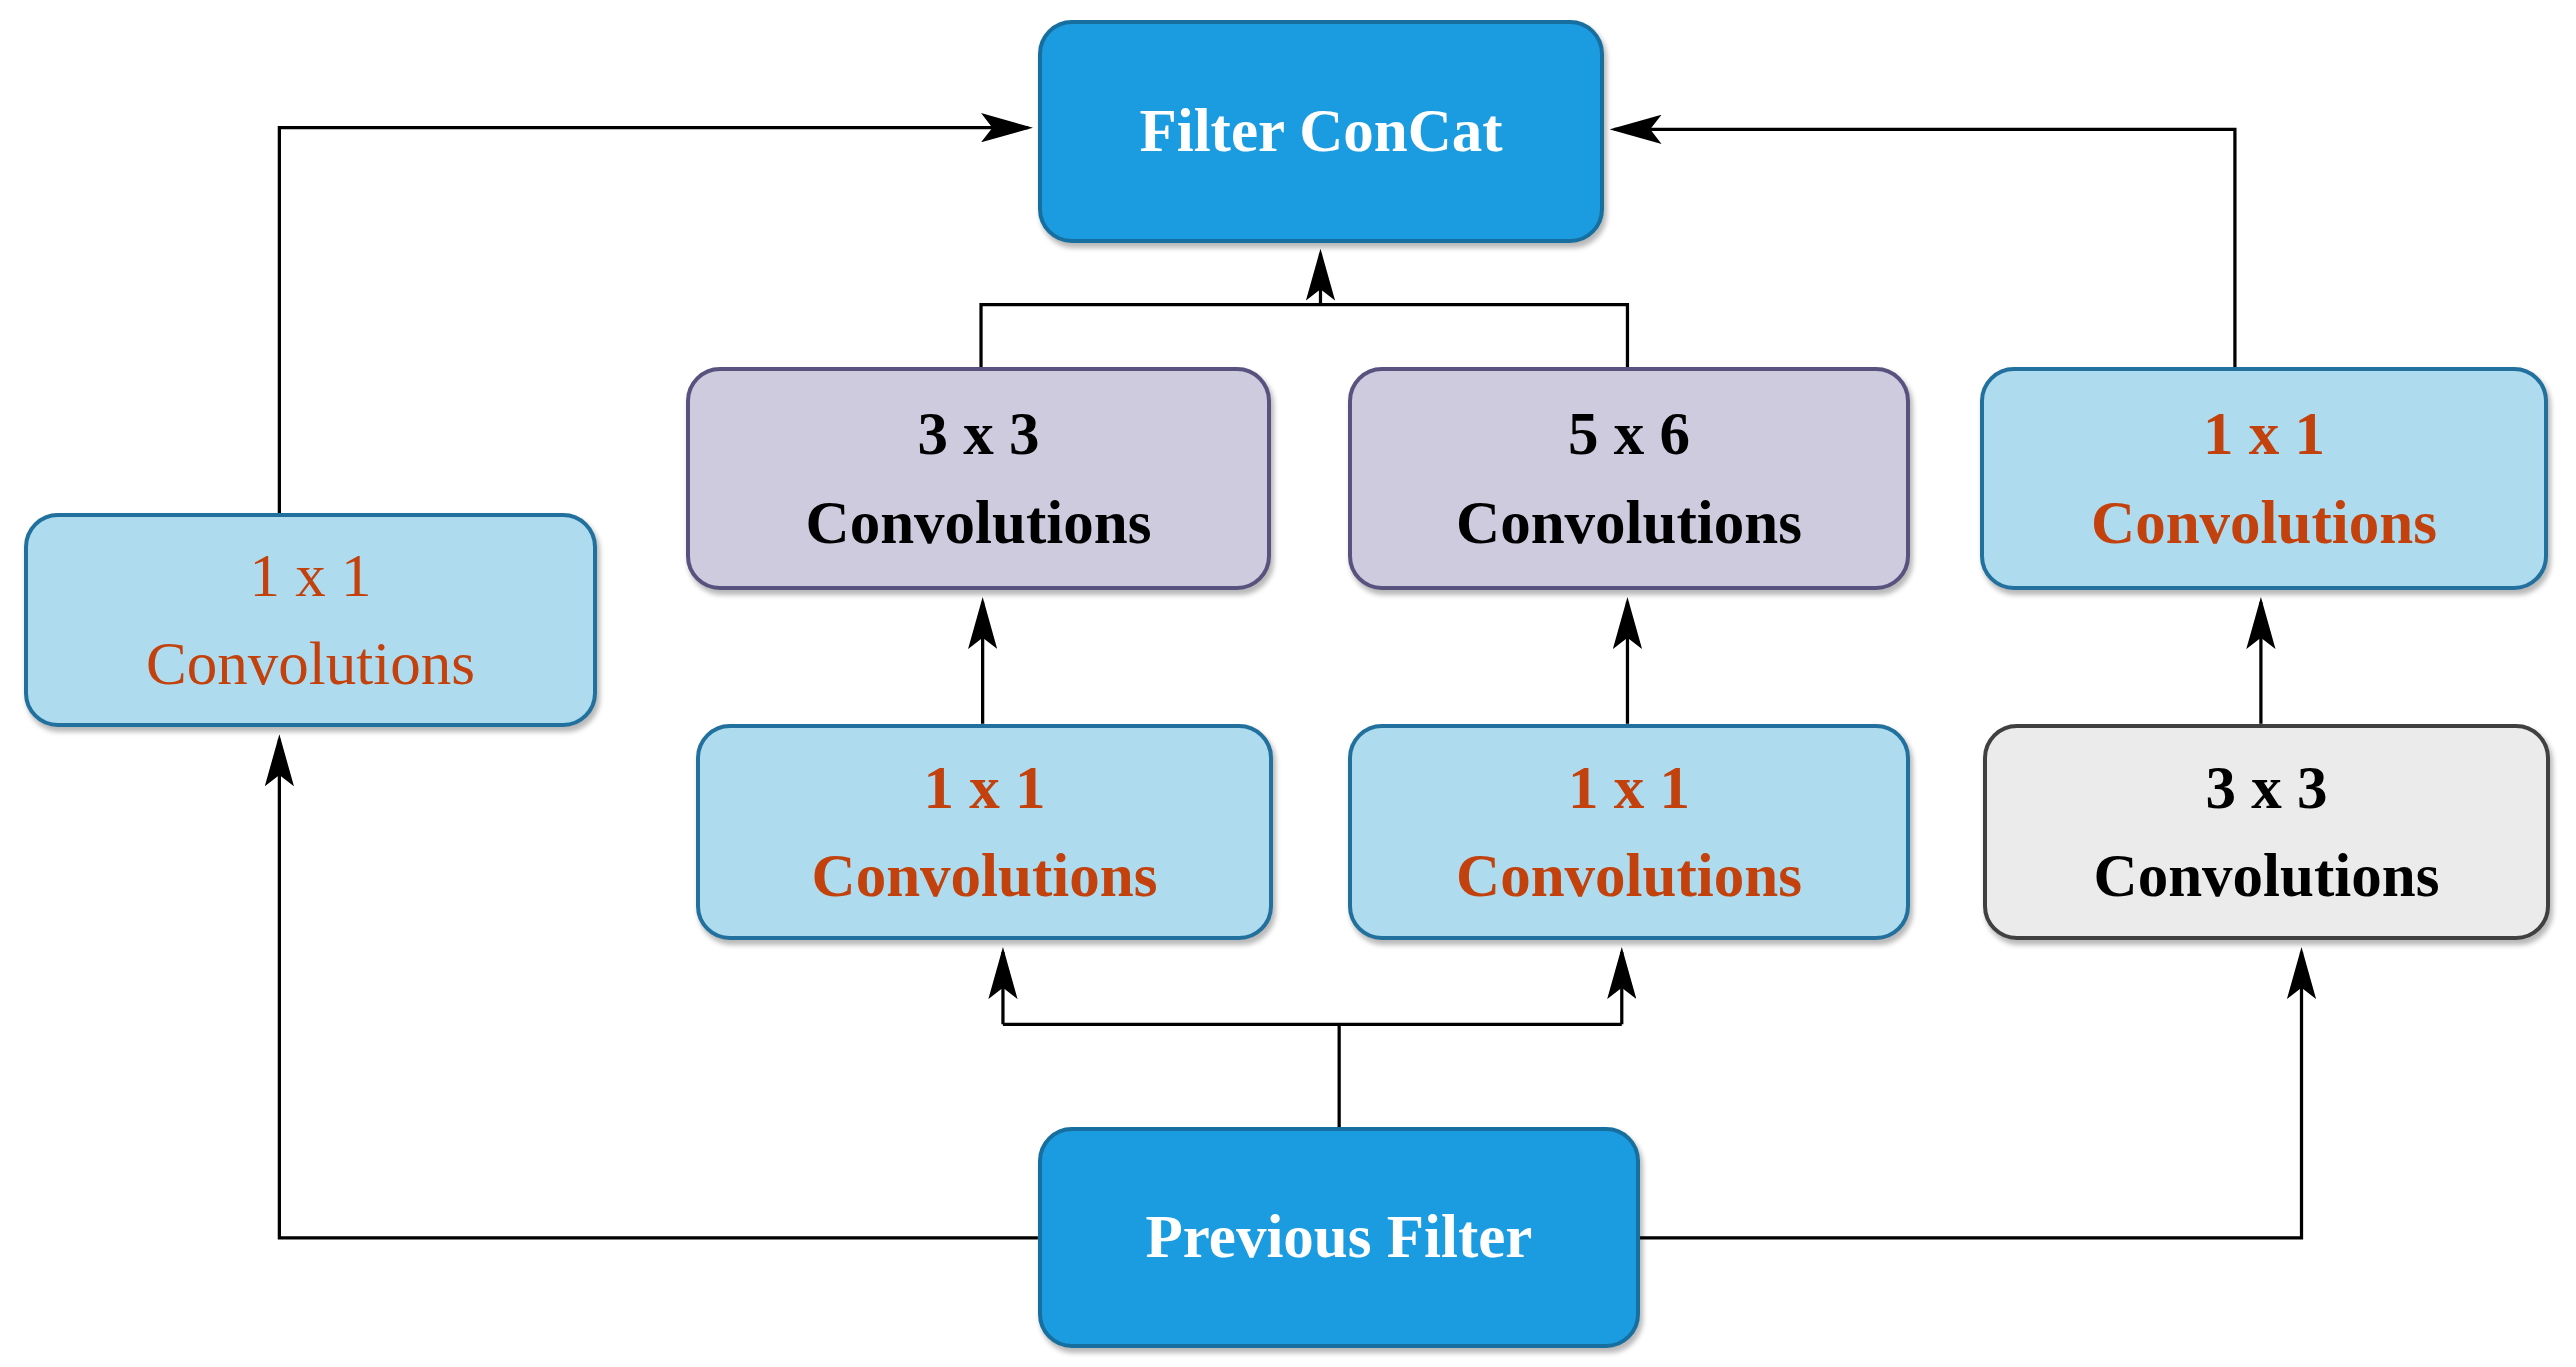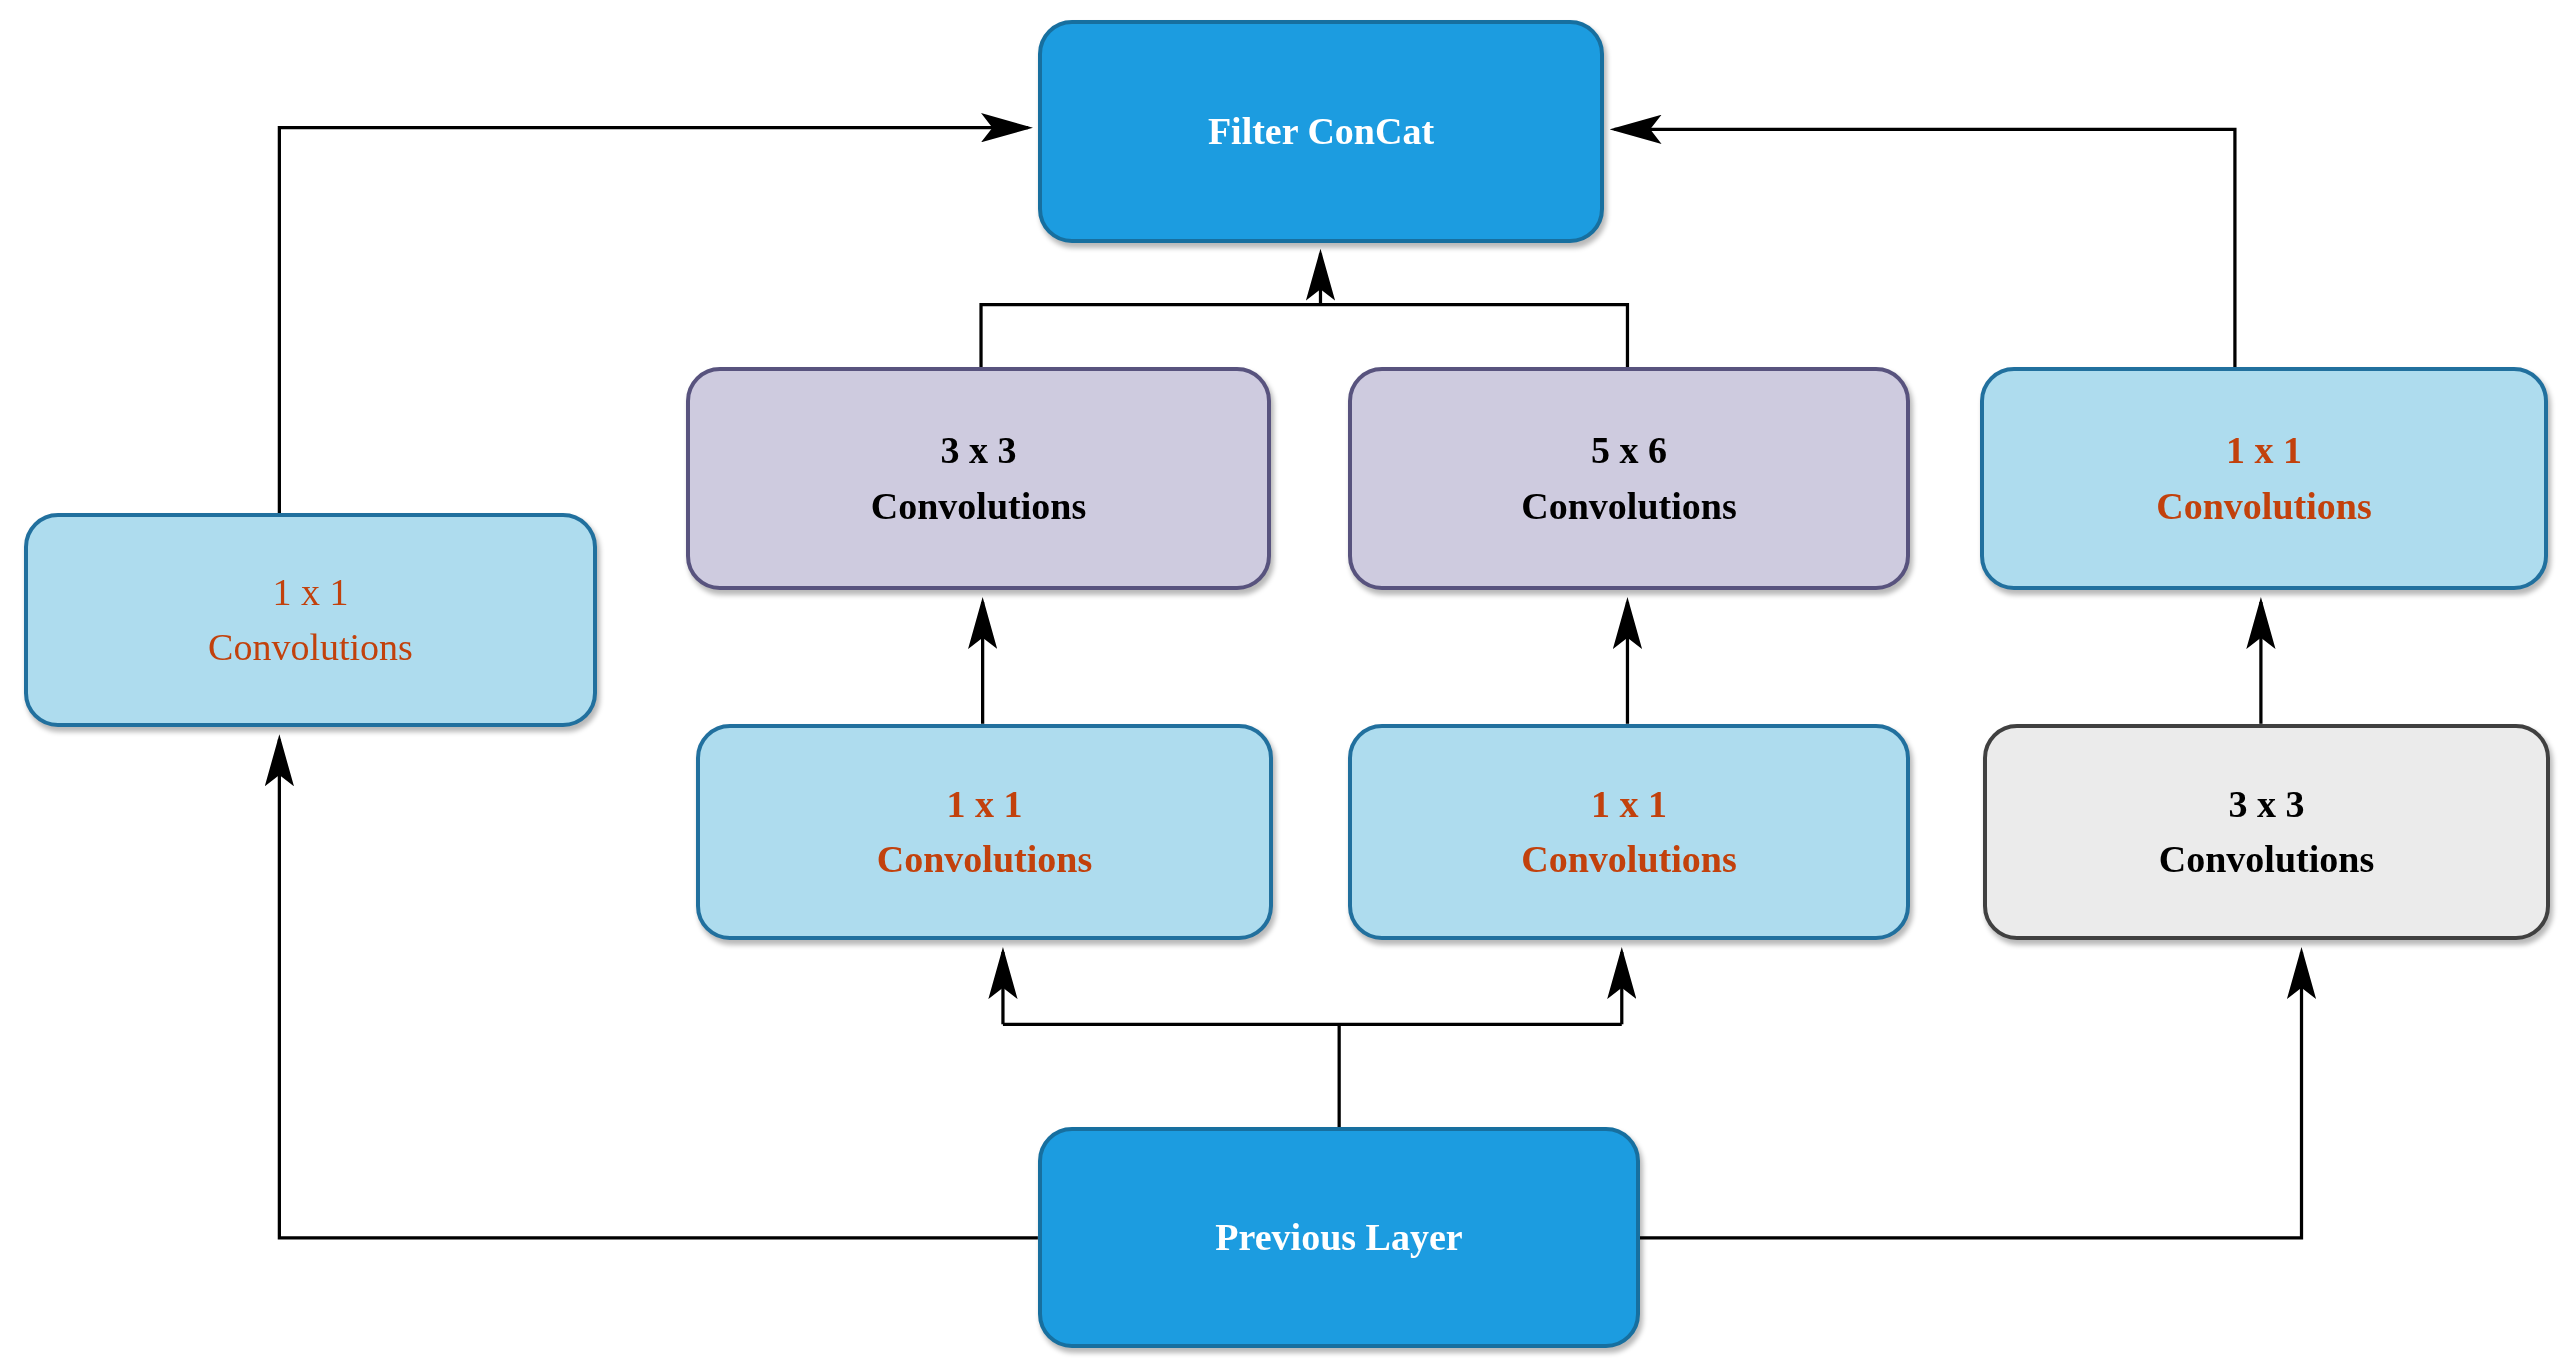--- a/index.html
+++ b/index.html
@@ -25,21 +25,21 @@
   }
   .node {
     position: absolute;
     box-sizing: border-box;
     border-radius: 34px;
     display: flex;
     flex-direction: column;
     align-items: center;
     justify-content: center;
     text-align: left;
-    font-size: 38px;
+    font-size: 61px;
     font-weight: bold;
     line-height: 1.45;
     box-shadow: 2.4px 4.9px 5.7px rgba(0,0,0,0.28);
   }
   .node span { display: block; white-space: nowrap; }
   .blue {
     background: #1c9ce0;
     border: 4.9px solid #176f9f;
     color: #ffffff;
   }
@@ -126,17 +126,17 @@
     <span>1 x 1</span>
     <span>Convolutions</span>
   </div>
 
   <div class="node gray" style="left:1983px; top:724px; width:567px; height:216px;">
     <span>3 x 3</span>
     <span>Convolutions</span>
   </div>
 
   <div class="node blue" style="left:1038px; top:1127px; width:602px; height:221px;">
-    <span>Previous Layer</span>
+    <span>Previous Filter</span>
   </div>
 
 </div>
 
 
 </body></html>

